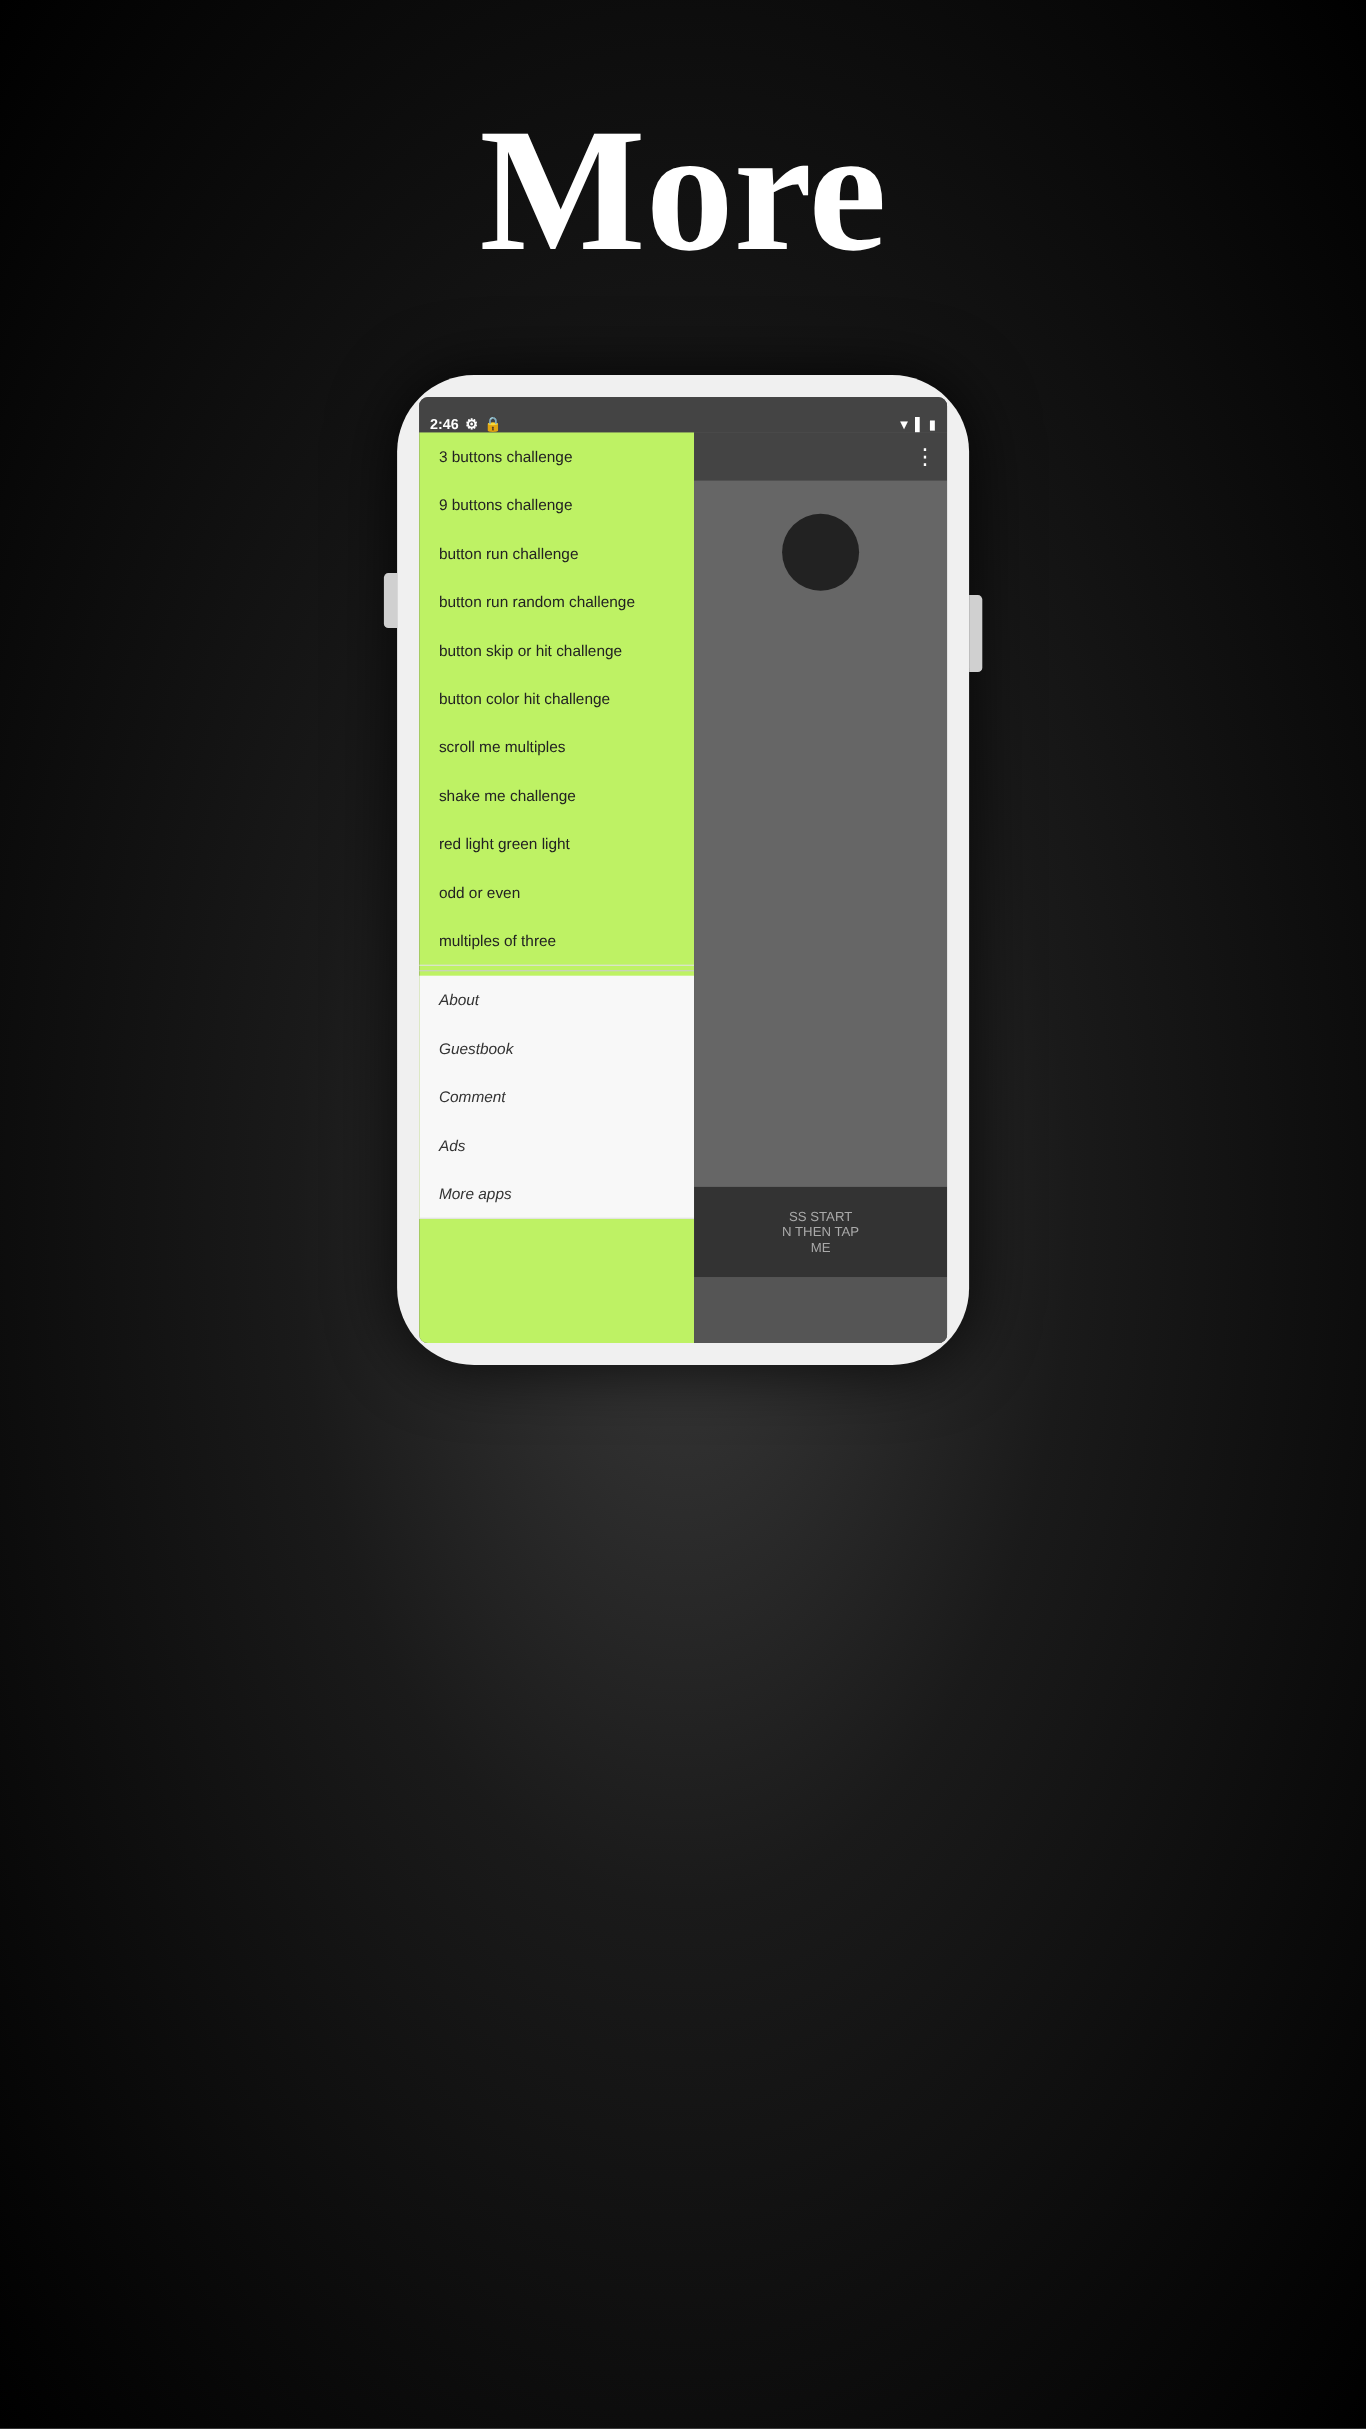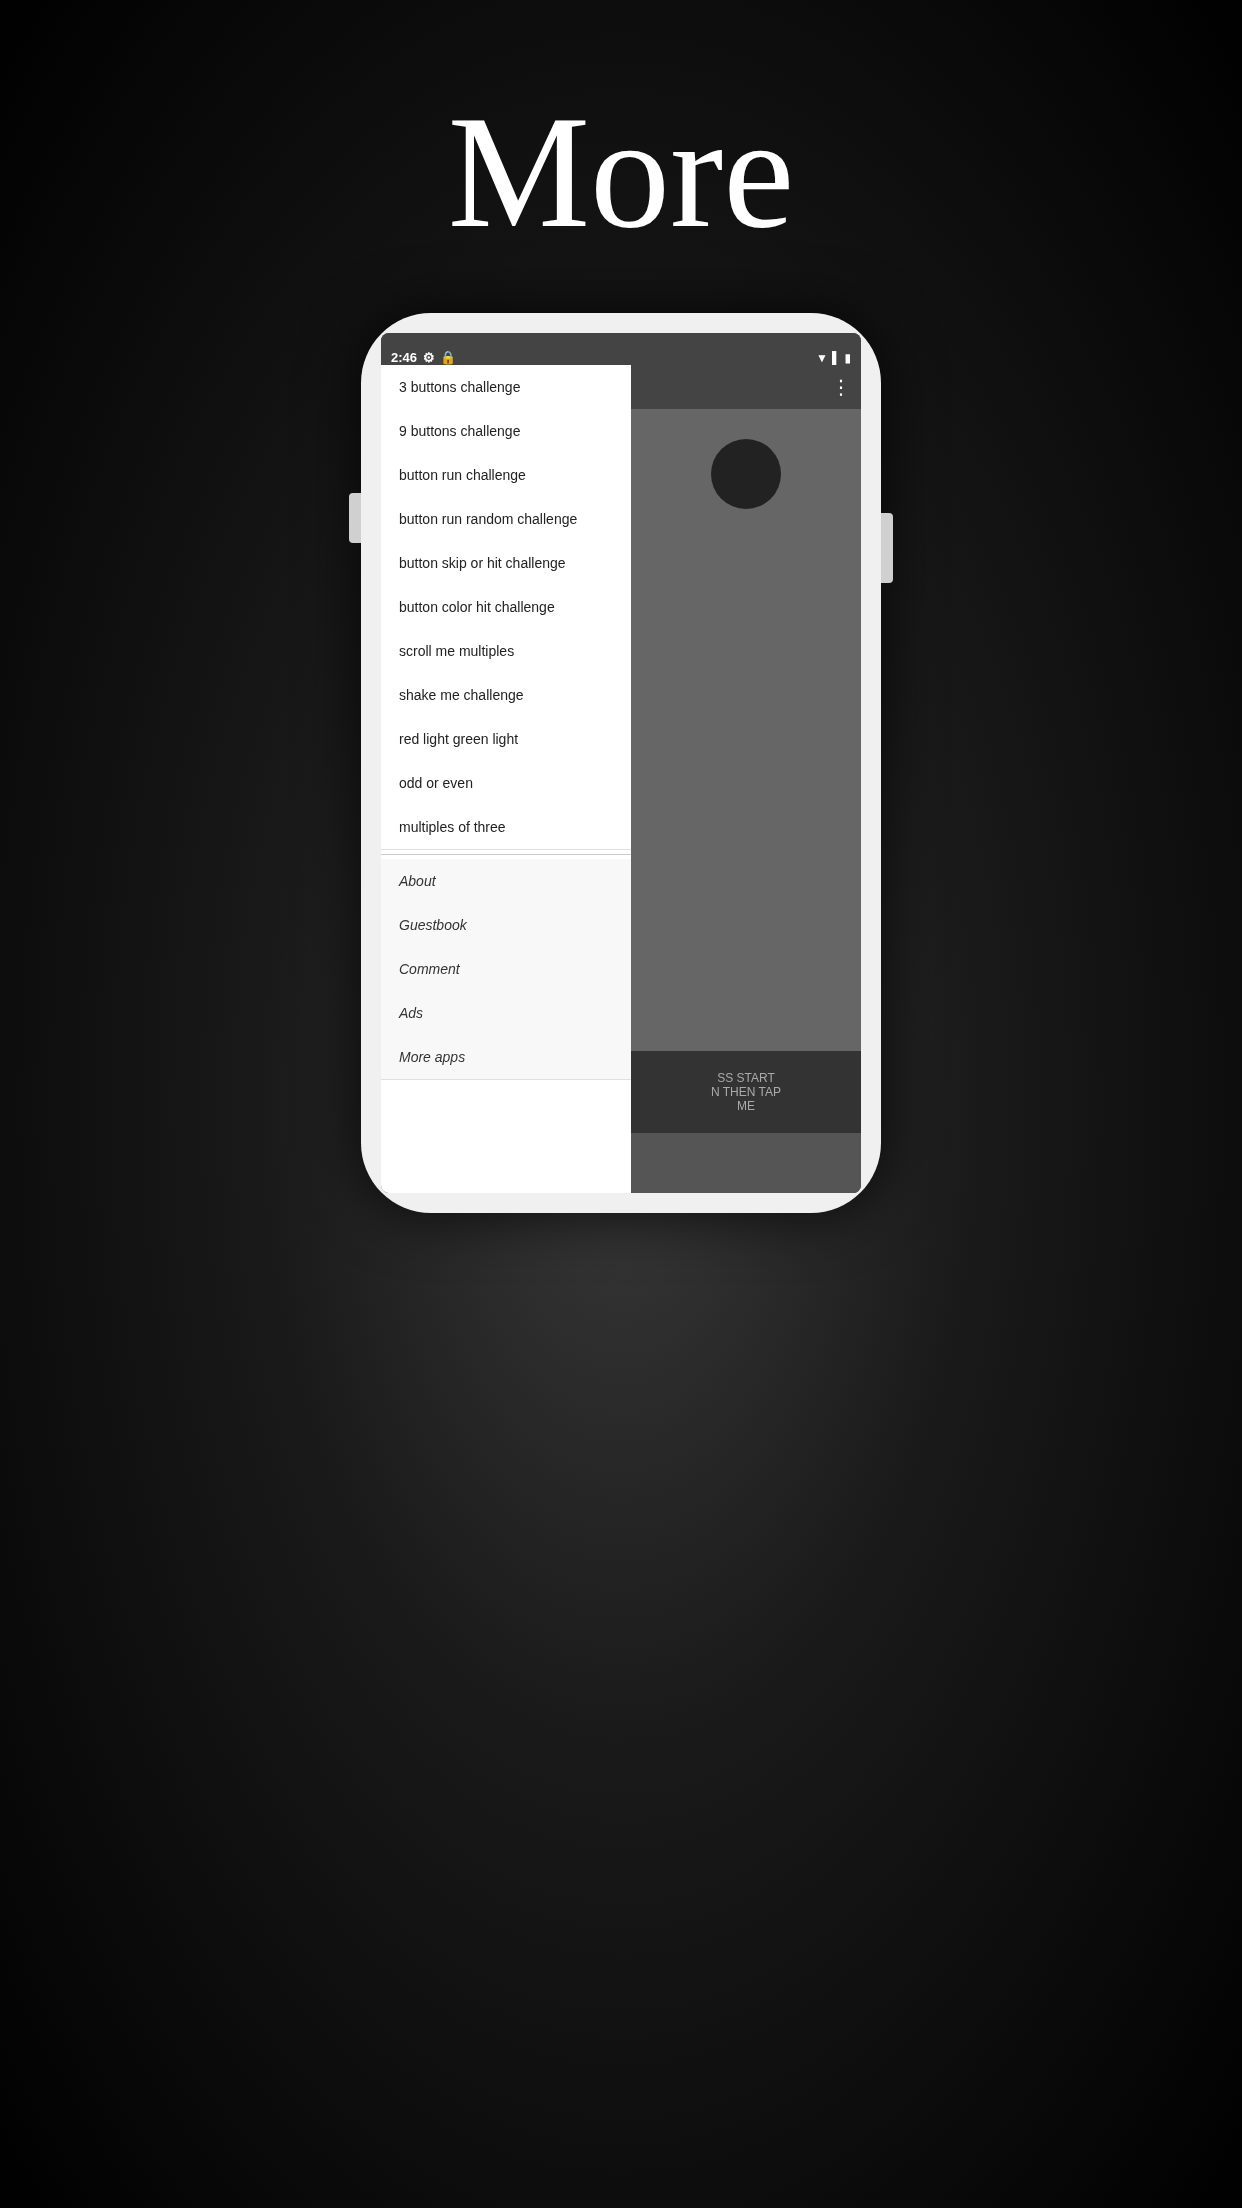--- a/index.html
+++ b/index.html
@@ -16,23 +16,23 @@
       flex-direction: column;
       align-items: center;
       font-family: Arial, sans-serif;
       overflow: hidden;
     }
 
     .page-title {
       color: #ffffff;
       font-size: 160px;
       font-family: Georgia, 'Times New Roman', serif;
-      font-weight: normal;
+      font-weight: bold;
       margin-top: 80px;
-      margin-bottom: 48px;
+      margin-bottom: 76px;
       text-align: center;
     }
 
     .phone-wrapper {
       width: 520px;
       height: 900px;
       background: #f0f0f0;
       border-radius: 70px;
       padding: 20px;
       box-shadow: 0 0 60px rgba(0,0,0,0.8);
@@ -80,21 +80,21 @@
 
     .screen-content {
       flex: 1;
       display: flex;
       position: relative;
       overflow: hidden;
     }
 
     .drawer-menu {
       width: 250px;
-      background: #ffffff;
+      background: #bef264;
       height: 100%;
       flex-shrink: 0;
       overflow-y: auto;
       display: flex;
       flex-direction: column;
     }
 
     .menu-section {
       border-bottom: 1px solid #e0e0e0;
     }

